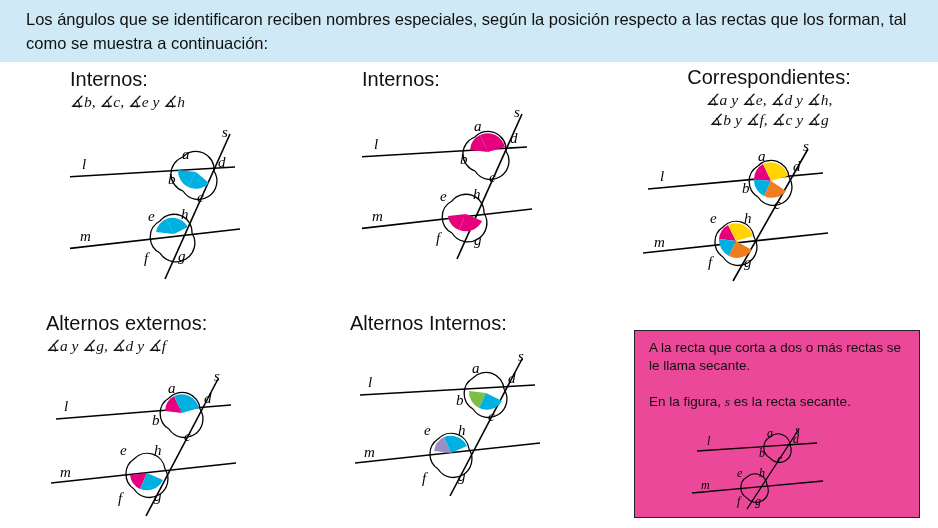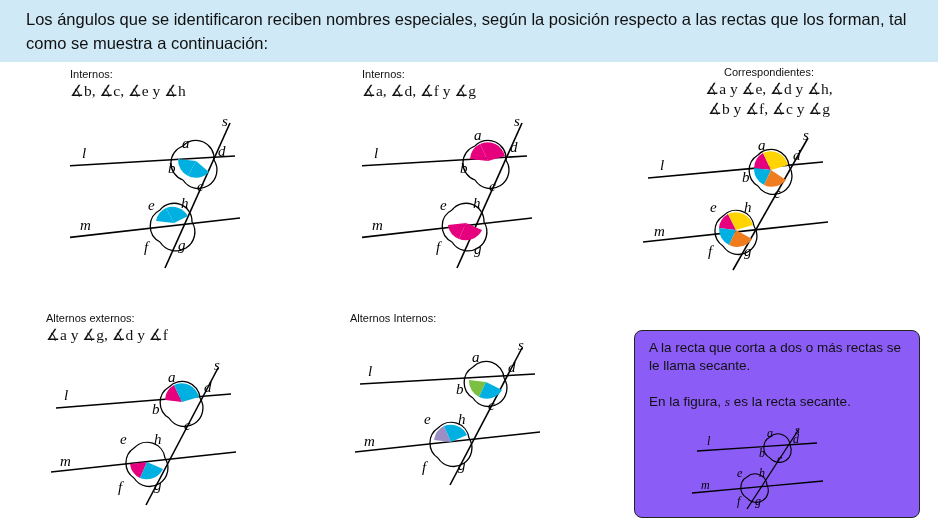--- a/index.html
+++ b/index.html
@@ -35,28 +35,29 @@
     top: 8px;
     width: 894px;
     font-size: 16.5px;
     line-height: 1.45;
     color: #111111;
   }
   .panel {
     position: absolute;
   }
   .panel-title {
-    font-size: 11px;
+    font-size: 20px;
     color: #111111;
     white-space: nowrap;
   }
   .panel-sub {
     font-size: 15.5px;
     color: #111111;
     font-family: "Liberation Serif", serif;
+    font-style: italic;
     white-space: nowrap;
     margin-top: 2px;
   }
   .fig {
     position: relative;
   }
   .fig svg {
     display: block;
   }
   .angle-label {
@@ -71,22 +72,22 @@
     font-size: 15px;
     fill: #000000;
   }
   .note-box {
     position: absolute;
     left: 634px;
     top: 330px;
     width: 286px;
     height: 188px;
     border: 1.5px solid #222222;
-    border-radius: 8px;
-    background: #8b5cf6;
+    border-radius: 0;
+    background: #ec4899;
     box-sizing: border-box;
   }
   .note-text {
     position: absolute;
     left: 14px;
     top: 8px;
     width: 260px;
     font-size: 13.5px;
     line-height: 1.35;
     color: #111111;
@@ -165,21 +166,20 @@
         <text class="angle-label" x="78" y="92">e</text>
         <text class="angle-label" x="111" y="90">h</text>
         <text class="angle-label" x="74" y="134">f</text>
         <text class="angle-label" x="108" y="132">g</text>
       </svg>
     </div>
   </div>
 
   <div class="panel" style="left:362px; top:68px;">
     <div class="panel-title">Internos:</div>
-    <div class="panel-sub">∡a, ∡d, ∡f y ∡g</div>
     <div class="fig" style="margin-top:18px;">
       <svg width="230" height="160" viewBox="0 0 230 160">
         <line x1="95" y1="150" x2="160" y2="5" stroke="#000" stroke-width="1.6"></line>
         <line x1="-5" y1="48" x2="165" y2="38" stroke="#000" stroke-width="1.6"></line>
         <line x1="-5" y1="120" x2="170" y2="100" stroke="#000" stroke-width="1.6"></line>
         <path d="M 113 28 A 18 18 0 0 1 144 42" fill="none" stroke="#000" stroke-width="1.3"></path>
         <path d="M 144 42 A 18 18 0 0 1 113 62" fill="none" stroke="#000" stroke-width="1.3"></path>
         <path d="M 113 62 A 18 18 0 0 1 113 28" fill="none" stroke="#000" stroke-width="1.3"></path>
 
         <path d="M 126 43 L 118 26 A 18 18 0 0 0 108 41 Z" fill="#e6007e"></path>

